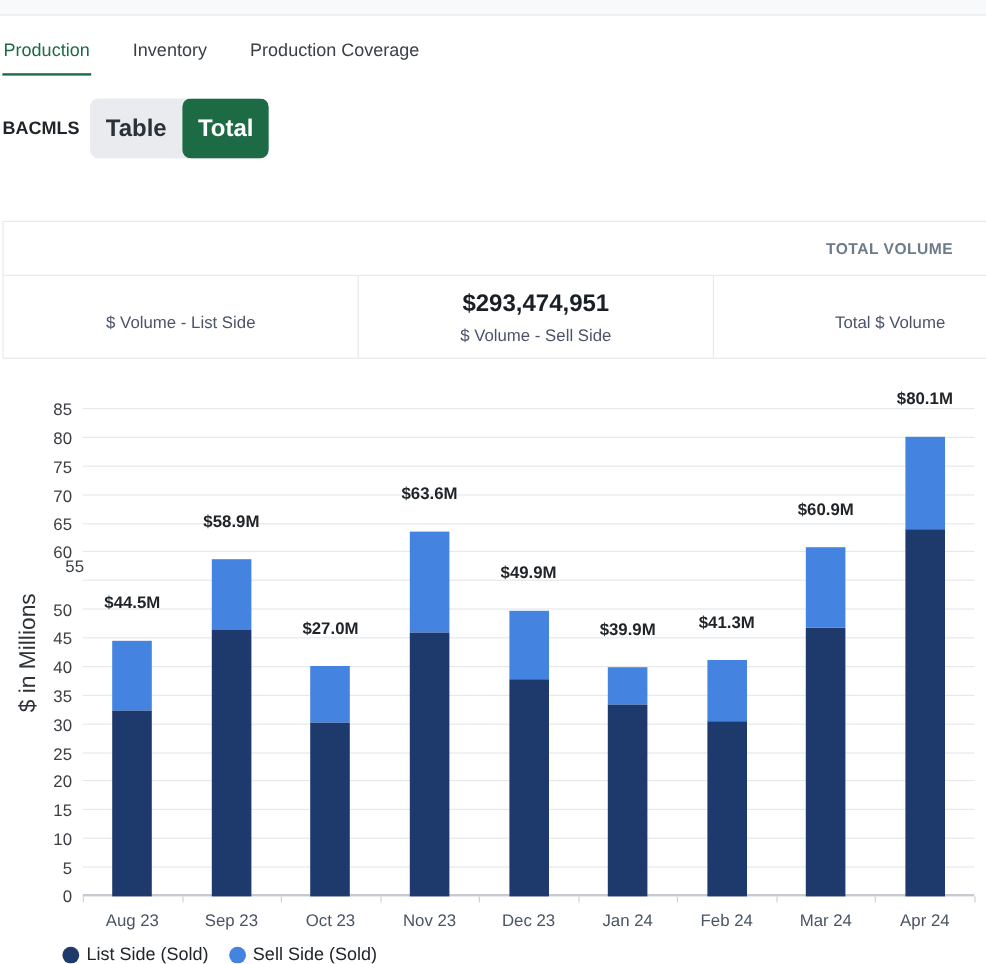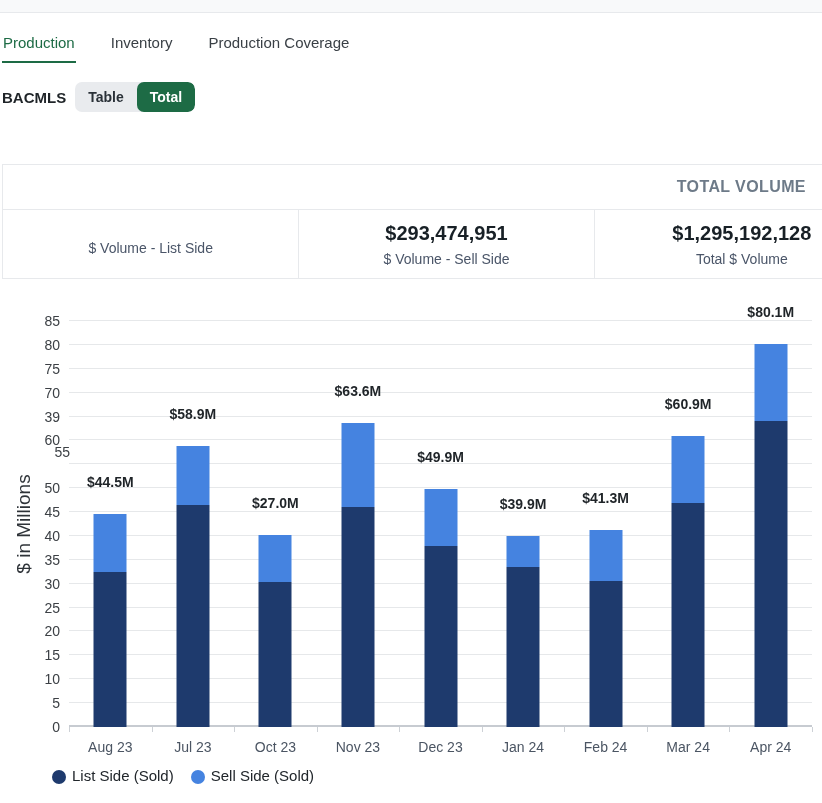--- a/index.html
+++ b/index.html
@@ -12,29 +12,29 @@
   
   .tabs { display:flex; gap:34px; margin:21px 0 0 2px; }
   .tab { font-size:15px; color:#3a4046; padding:0 1px 9px 1px; border-bottom:2px solid transparent;
     cursor:pointer; line-height:18px; }
   .tab.active { color:var(--green); border-bottom-color:var(--green);text-align:center; }
 
   
   .toolbar { display:flex; align-items:center; gap:9px; margin:19px 0 0 2px; }
   .source-label { font-size:15px; font-weight:bold; color:#1f2428; }
   .segmented { display:flex; background:#e9ebee; border-radius:7px; overflow:hidden; }
-  .segment { font-size:14px; font-weight:600; color:#2a3138; padding:6px 13px; line-height:18px;
+  .segment { font-size:20px; font-weight:600; color:#2a3138; padding:16px 13px; line-height:18px;
     border-radius:7px; cursor:pointer; }
   .segment.active { background:var(--green); color:#ffffff; }
 
   
   .summary { margin:52px 0 0 2px; width:888px; border:1px solid #e7e9ec; background:#fff; }
   .summary-header { display:flex; height:45px; border-bottom:1px solid #e7e9ec; }
   .summary-header .hcell { width:296px; display:flex; align-items:center; justify-content:center; }
-  .summary-header .title { font-size:16px; font-weight:600; letter-spacing:0.4px; color:#6d7a88; }
+  .summary-header .title { font-size:13px; font-weight:600; letter-spacing:0.4px; color:#6d7a88; }
   .summary-row { display:flex; height:68px; }
   .stat { width:296px; display:flex; flex-direction:column; align-items:center; justify-content:center; }
   .stat + .stat { border-left:1px solid #e7e9ec; }
   .stat-value { font-size:20px; font-weight:bold; color:#182026; line-height:22px; }
   .stat-caption { font-size:14px; color:#4a5568; margin-top:7px; }
 
   
   .chart { position:relative; margin-top:42px; height:480px; }
   .plot { position:absolute; left:69px; top:0; width:743px; height:406px; }
   .gridline { position:absolute; left:0; right:0; height:1px; background:#e6e8ea; }
@@ -44,21 +44,21 @@
   .y-title { position:absolute; left:24px; top:203px; transform:translate(-50%,-50%) rotate(-90deg);
     white-space:nowrap; font-size:19px; color:#2e3338; }
   .bar-col { position:absolute; bottom:0; width:33px; height:100%; transform:translateX(-50%); }
   .seg { position:absolute; left:0; width:100%; }
   .bar-label { position:absolute; transform:translateX(-50%); font-size:14px; font-weight:bold;
     color:#1f2428; white-space:nowrap; }
   .xtick { position:absolute; top:406px; width:1px; height:5px; background:#cdd1d6; }
   .xlabel { position:absolute; top:418px; width:100px; margin-left:-50px; text-align:center;
     font-size:14px; color:#4b5563; }
   .legend { position:absolute; left:52px; top:446px; display:flex; gap:17px; align-items:center; }
-  .legend-item { display:flex; align-items:flex-end; gap:6px; cursor:pointer; }
+  .legend-item { display:flex; align-items:center; gap:6px; cursor:pointer; }
   .legend-swatch { width:14px; height:14px; border-radius:50%; }
   .legend-label { font-size:15px; color:#21262b; }
 </style>
 </head>
 <body>
 
 <div class="top-strip"></div>
 
 <div class="tabs">
     <div class="tab active">Production</div>
@@ -84,21 +84,20 @@
   </div>
   <div class="summary-row">
       <div class="stat">
         <div class="stat-caption">$ Volume - List Side</div>
       </div>
       <div class="stat">
         <div class="stat-value">$293,474,951</div>
         <div class="stat-caption">$ Volume - Sell Side</div>
       </div>
       <div class="stat">
-        <div class="stat-value">$1,295,192,128</div>
         <div class="stat-caption">Total $ Volume</div>
       </div>
     </div>
 </div>
 
 <div class="chart">
   <div class="y-title">$ in Millions</div>
   <div class="plot">
       <div class="gridline axis" style="bottom: 0%;"></div>
       <div class="gridline" style="bottom: 5.88235%;"></div>
@@ -180,27 +179,27 @@
     <div class="ytick" style="top: 326.353px; padding-left: 13px;">15</div>
     <div class="ytick" style="top: 302.471px;">20</div>
     <div class="ytick" style="top: 278.588px;">25</div>
     <div class="ytick" style="top: 254.706px;">30</div>
     <div class="ytick" style="top: 230.824px;">35</div>
     <div class="ytick" style="top: 206.941px;">40</div>
     <div class="ytick" style="top: 183.059px;">45</div>
     <div class="ytick" style="top: 159.176px;">50</div>
     <div class="ytick" style="top: 123px; margin-left: 10px;">55</div>
     <div class="ytick" style="top: 111.412px;">60</div>
-    <div class="ytick" style="top: 87.5294px;">39</div>
+    <div class="ytick" style="top: 87.5294px;">65</div>
     <div class="ytick" style="top: 63.6471px;">70</div>
     <div class="ytick" style="top: 39.7647px;">75</div>
     <div class="ytick" style="top: 15.8824px;">80</div>
     <div class="ytick" style="top: -8px;">85</div>
     <div class="xlabel" style="left: 110.278px;">Aug 23</div>
-    <div class="xlabel" style="left: 192.833px;">Jul 23</div>
+    <div class="xlabel" style="left: 192.833px;">Sep 23</div>
     <div class="xlabel" style="left: 275.389px;">Oct 23</div>
     <div class="xlabel" style="left: 357.944px;">Nov 23</div>
     <div class="xlabel" style="left: 440.5px;">Dec 23</div>
     <div class="xlabel" style="left: 523.056px;">Jan 24</div>
     <div class="xlabel" style="left: 605.611px;">Feb 24</div>
     <div class="xlabel" style="left: 688.167px;">Mar 24</div>
     <div class="xlabel" style="left: 770.722px;">Apr 24</div>
     <div class="xtick" style="left: 69px;"></div>
     <div class="xtick" style="left: 151.556px;"></div>
     <div class="xtick" style="left: 234.111px;"></div>

